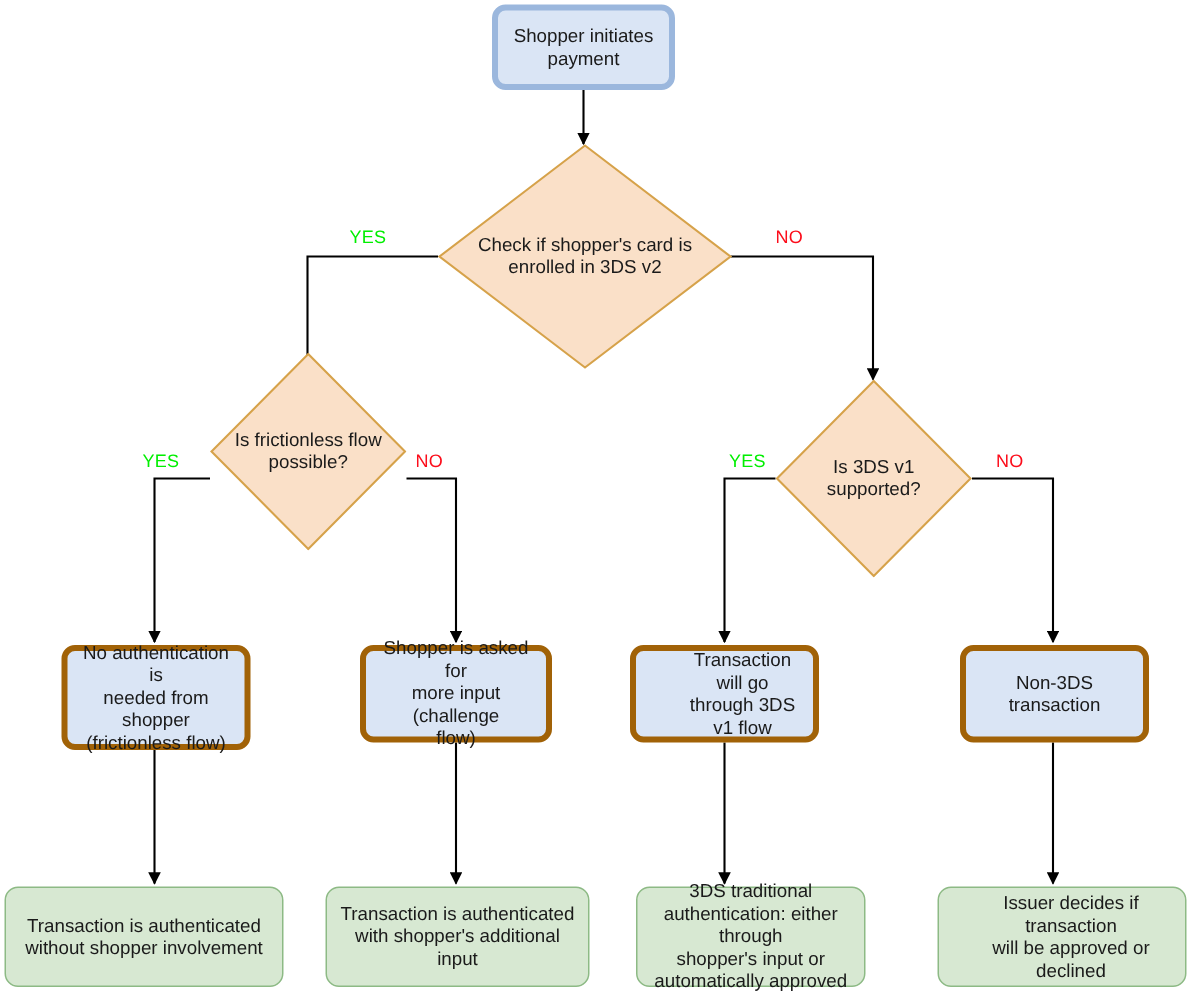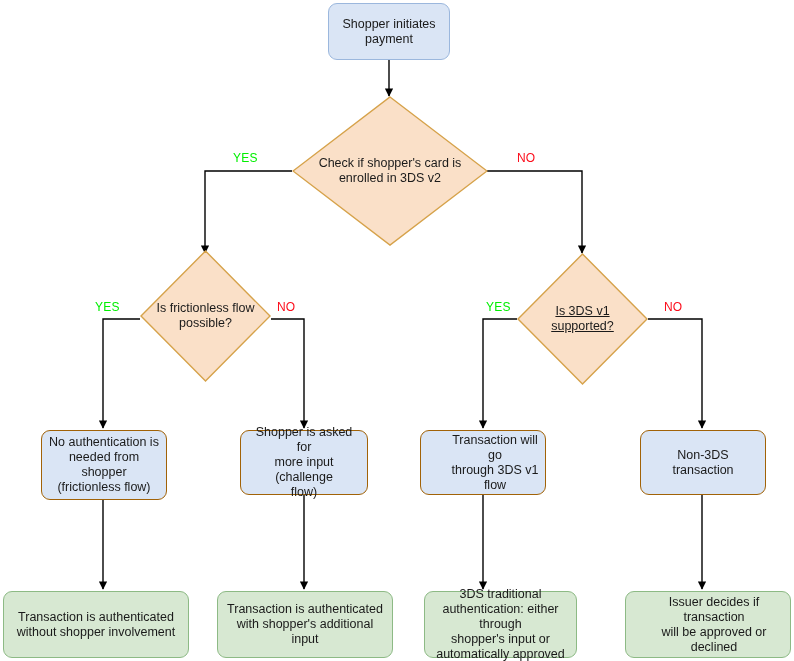--- a/index.html
+++ b/index.html
@@ -35,21 +35,21 @@
     font-size: 12.5px;
     line-height: 15px;
     z-index: 2;
   }
   .node .label {
     padding: 2px 6px;
     white-space: pre-line;
   }
   .box {
     border-radius: 9px;
-    border: 1px solid #a16207;
+    border: 4px solid #a16207;
     background: #dae5f5;
   }
   .box.start {
     border-color: #9bb7dd;
     background: #dae5f5;
   }
   .box.result {
     border: 1px solid #8dba85;
     background: #d7e8d2;
   }
@@ -119,31 +119,31 @@
   <div class="node diamond" style="left:292px; top:96px; width:196px; height:150px;">
     <svg class="dshape" viewBox="0 0 196 150" preserveAspectRatio="none">
       <polygon points="98,1 195,75 98,149 1,75" fill="#fae0c8" stroke="#d6a24a" stroke-width="1.4"></polygon>
     </svg>
     <span class="label">Check if shopper's card is
 enrolled in 3DS v2</span>
   </div>
   <div class="edge-label yes" style="left:233px; top:151px;">YES</div>
   <div class="edge-label no" style="left:517px; top:151px;">NO</div>
 
-  <div class="node diamond" style="left:140px; top:250px; width:131px; height:132px;">
+  <div class="node diamond" style="left:140px; top:235px; width:131px; height:132px;">
     <svg class="dshape" viewBox="0 0 131 132" preserveAspectRatio="none">
       <polygon points="65.5,1 130,66 65.5,131 1,66" fill="#fae0c8" stroke="#d6a24a" stroke-width="1.4"></polygon>
     </svg>
     <span class="label">Is frictionless flow
 possible?</span>
   </div>
   <div class="edge-label yes" style="left:95px; top:300px;">YES</div>
   <div class="edge-label no" style="left:277px; top:300px;">NO</div>
 
-  <div class="node diamond" style="left:517px; top:253px; width:131px; height:132px;text-decoration:underline;">
+  <div class="node diamond" style="left:517px; top:253px; width:131px; height:132px;">
     <svg class="dshape" viewBox="0 0 131 132" preserveAspectRatio="none">
       <polygon points="65.5,1 130,66 65.5,131 1,66" fill="#fae0c8" stroke="#d6a24a" stroke-width="1.4"></polygon>
     </svg>
     <span class="label">Is 3DS v1 supported?</span>
   </div>
   <div class="edge-label yes" style="left:486px; top:300px;">YES</div>
   <div class="edge-label no" style="left:664px; top:300px;">NO</div>
 
   <div class="node box" style="left:240px; top:430px; width:128px; height:65px;">
     <span class="label">Shopper is asked for

